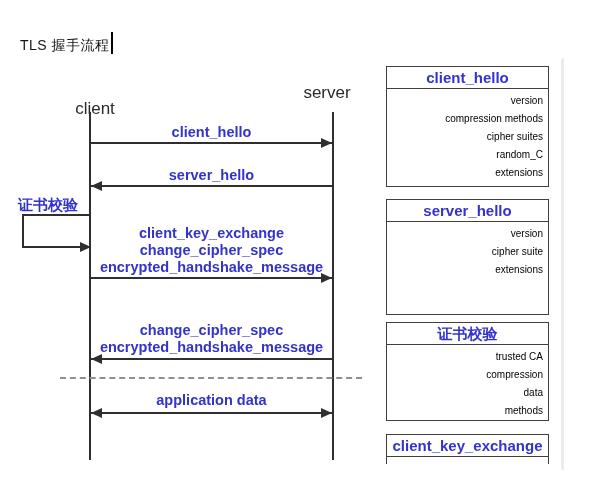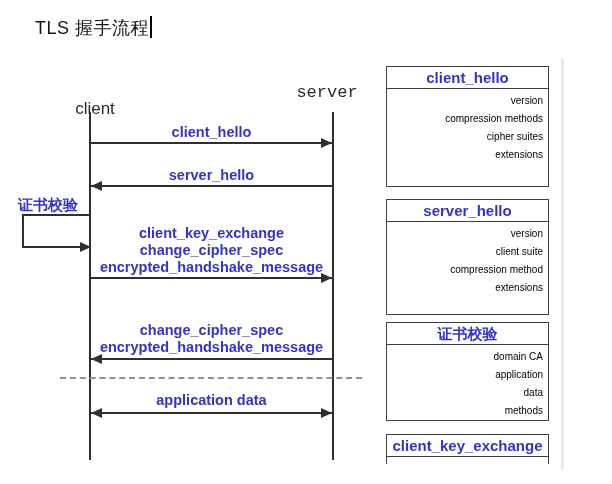--- a/index.html
+++ b/index.html
@@ -2,22 +2,22 @@
 <html><head>
 <meta charset="utf-8">
 <style>
   html,body{margin:0;padding:0;background:#ffffff;}
   #screen{
     position:relative;width:612px;height:484px;background:#ffffff;overflow:hidden;
     font-family:"Liberation Sans",sans-serif;
   }
   
   .doc-title{
-    position:absolute;left:20px;top:16px;font-size:18px;color:#141414;
-    letter-spacing:0.5px;white-space:nowrap;margin-left:15px;
+    position:absolute;left:20px;top:32px;font-size:14px;color:#141414;
+    letter-spacing:0.5px;white-space:nowrap;
   }
   .caret{
     display:inline-block;width:2px;height:22px;background:#000;
     vertical-align:-4px;margin-left:1px;
   }
   
   .actor-label{
     position:absolute;width:90px;text-align:center;font-size:17px;color:#2b2b2b;top:83px;
   }
   .lifeline{position:absolute;top:112px;width:2px;height:348px;background:#2f2f2f;}
@@ -59,21 +59,21 @@
 </head>
 <body>
 
 <div id="screen">
 
   <div class="doc-title">
     <span>TLS 握手流程</span><span class="caret"></span>
   </div>
 
   <div class="actor-label" style="left:50px;margin-top:16px;">client</div>
-  <div class="actor-label" style="left:282px;font-family:Liberation Mono, monospace;">server</div>
+  <div class="actor-label" style="left:282px;">server</div>
 
   <div class="lifeline" style="left:89px;"></div>
   <div class="lifeline" style="left:332px;"></div>
 
   <div class="msg-label" style="top:124px;">
     <span>client_hello</span>
   </div>
   <div class="hline" style="top:142px;"></div>
   <div class="ah ah-right" style="top:138px;"></div>
 
@@ -110,39 +110,39 @@
   <div class="hline" style="top:412px;"></div>
   <div class="ah ah-left" style="top:408px;"></div>
   <div class="ah ah-right" style="top:408px;"></div>
 
   <div class="pbox" style="top:66px;height:121px;">
     <div class="pbox-title">client_hello</div>
     <div class="pbox-body">
       <div class="pbox-item">version</div>
       <div class="pbox-item">compression methods</div>
       <div class="pbox-item">cipher suites</div>
+      <div class="pbox-item">random_C</div>
       <div class="pbox-item">extensions</div>
     </div>
   </div>
 
   <div class="pbox" style="top:199px;height:116px;">
     <div class="pbox-title">server_hello</div>
     <div class="pbox-body">
       <div class="pbox-item">version</div>
-      <div class="pbox-item">client suite</div>
-      <div class="pbox-item">compression method</div>
+      <div class="pbox-item">cipher suite</div>
       <div class="pbox-item">extensions</div>
     </div>
   </div>
 
   <div class="pbox" style="top:322px;height:99px;">
     <div class="pbox-title">证书校验</div>
     <div class="pbox-body">
-      <div class="pbox-item">domain CA</div>
-      <div class="pbox-item">application</div>
+      <div class="pbox-item">trusted CA</div>
+      <div class="pbox-item">compression</div>
       <div class="pbox-item">data</div>
       <div class="pbox-item">methods</div>
     </div>
   </div>
 
   <div class="pbox pbox-cut" style="top:434px;height:30px;">
     <div class="pbox-title">client_key_exchange</div>
     <div class="pbox-body"></div>
   </div>
 

